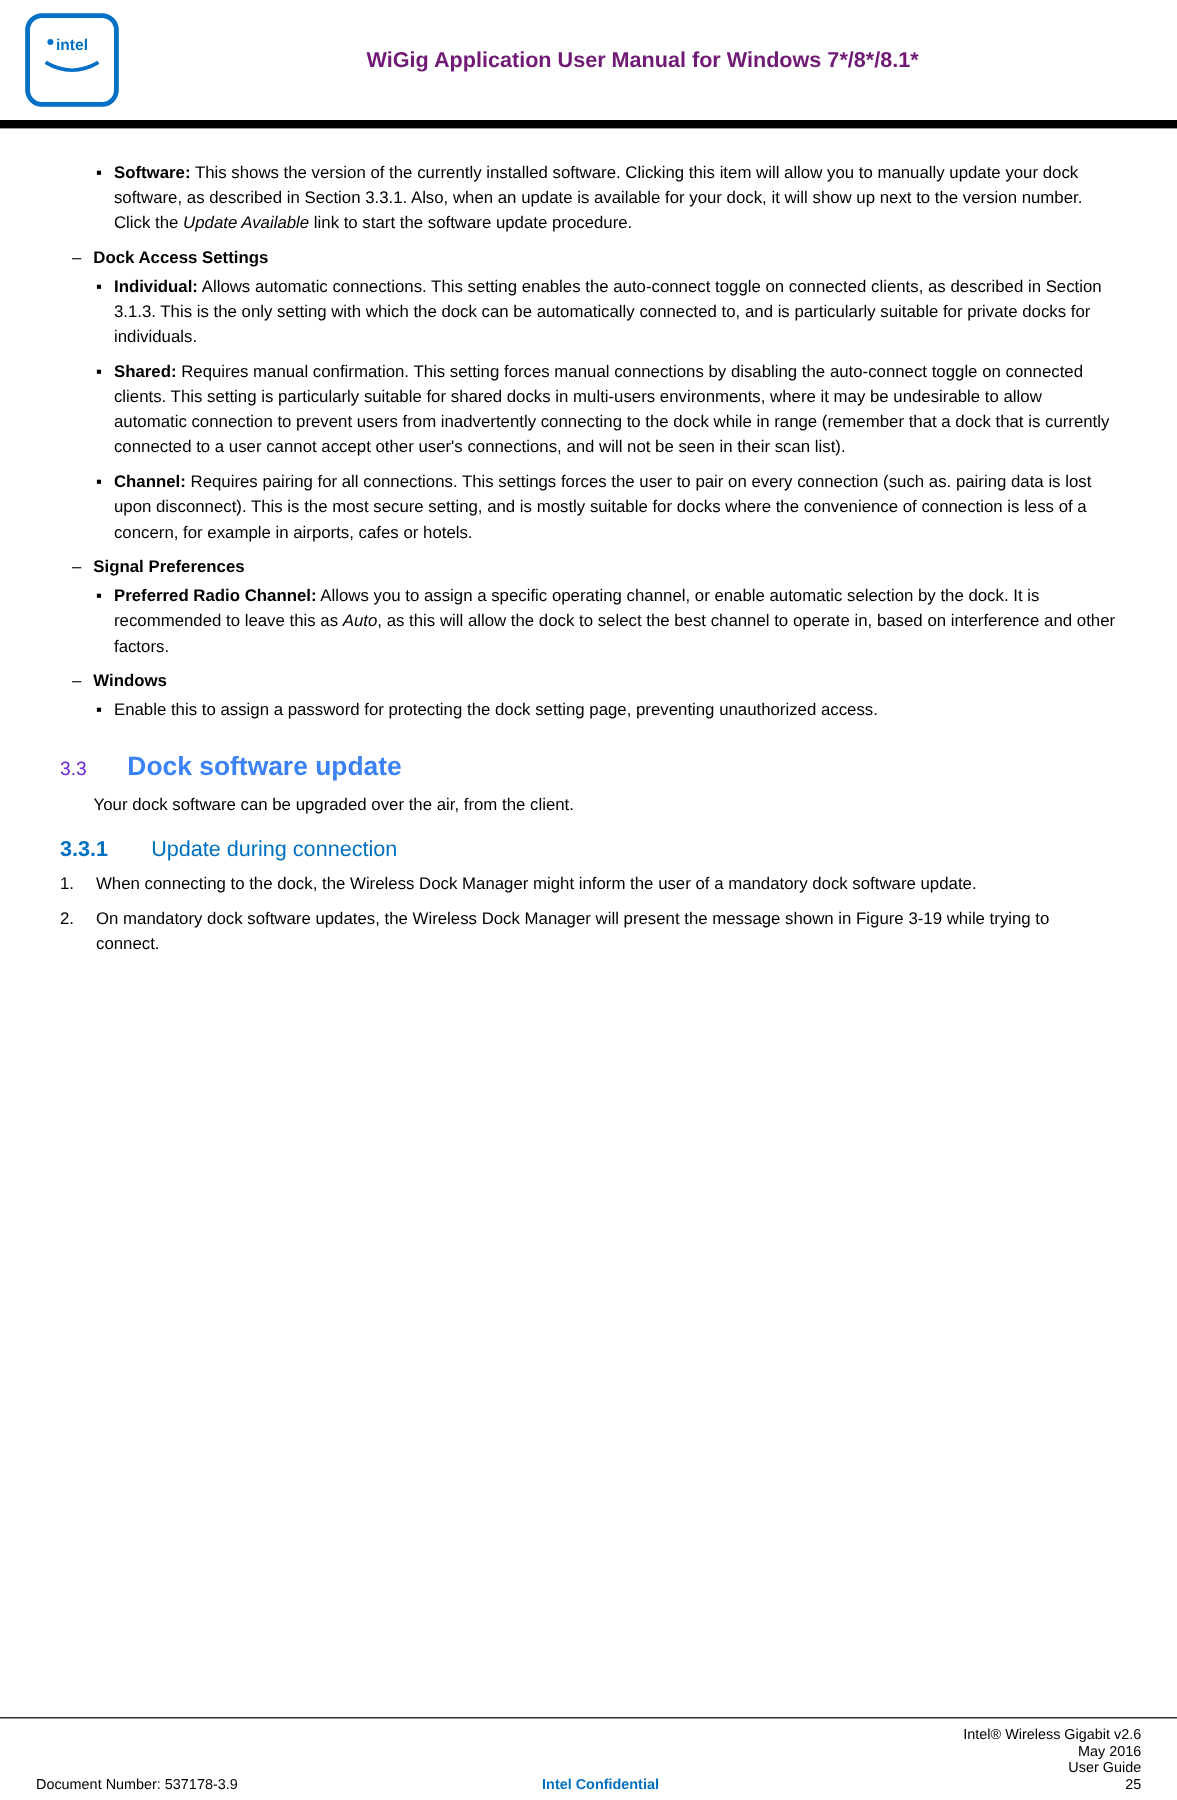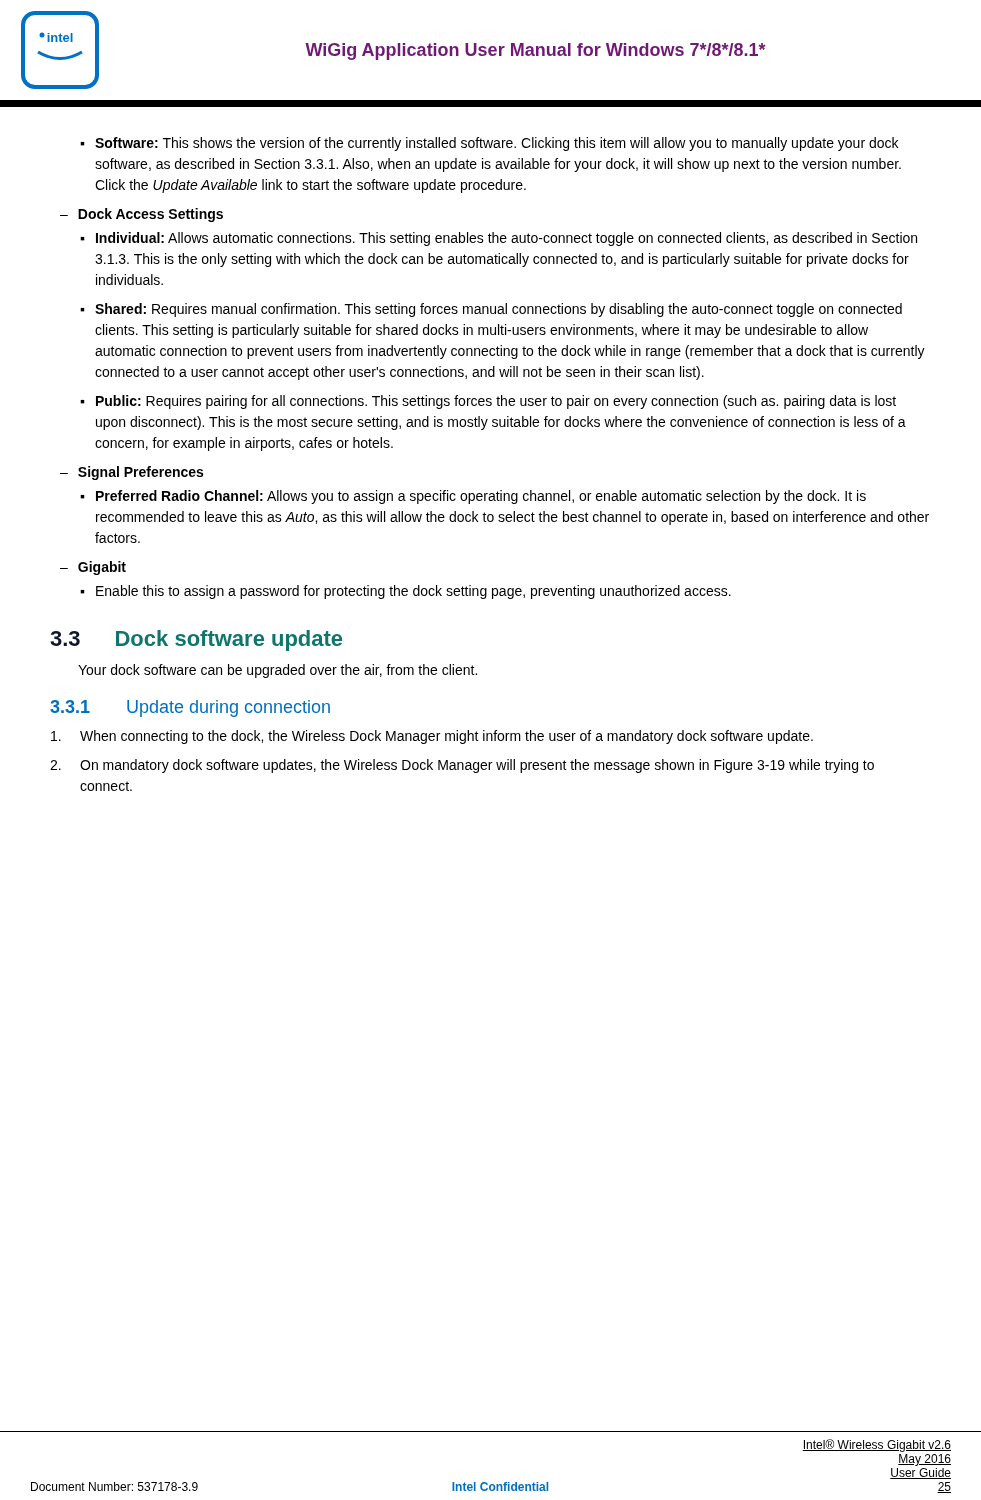--- a/index.html
+++ b/index.html
@@ -78,27 +78,27 @@
     }
     .italic-term {
       font-style: italic;
     }
     
     .section-33 {
       margin-top: 24px;
       margin-bottom: 8px;
     }
     .section-33-number {
-      color: #0f172a;
-      font-size: 22px;
-      font-weight: bold;
+      color: #6d28d9;
+      font-size: 16px;
+      font-weight: normal;
       margin-right: 30px;
     }
     .section-33-title {
-      color: #0f766e;
+      color: #3b82f6;
       font-size: 22px;
       font-weight: bold;
     }
     .section-331 {
       margin-top: 16px;
       margin-bottom: 8px;
     }
     .section-331-number {
       color: #0070C0;
       font-size: 18px;
@@ -147,21 +147,20 @@
       display: flex;
       flex-direction: column;
     }
     .footer-center {
       font-weight: bold;
       color: #0070C0;
       text-align: center;
     }
     .footer-right {
       text-align: right;
-      text-decoration: underline;
     }
   </style>
 </head>
 <body>
 
 <div class="page-wrapper">
 
   <div class="header">
     <div class="header-logo">
       
@@ -206,21 +205,21 @@
       <li>
         <span class="bullet-sym">▪</span>
         <span class="bullet-text">
           <span class="bold-term">Shared:</span>
           <span> Requires manual confirmation. This setting forces manual connections by disabling the auto-connect toggle on connected clients. This setting is particularly suitable for shared docks in multi-users environments, where it may be undesirable to allow automatic connection to prevent users from inadvertently connecting to the dock while in range (remember that a dock that is currently connected to a user cannot accept other user's connections, and will not be seen in their scan list).</span>
         </span>
       </li>
       <li>
         <span class="bullet-sym">▪</span>
         <span class="bullet-text">
-          <span class="bold-term">Public:</span>
+          <span class="bold-term">Channel:</span>
           <span> Requires pairing for all connections. This settings forces the user to pair on every connection (such as. pairing data is lost upon disconnect). This is the most secure setting, and is mostly suitable for docks where the convenience of connection is less of a concern, for example in airports, cafes or hotels.</span>
         </span>
       </li>
     </ul>
 
     <div class="dash-item">
       <span class="dash-symbol">–</span>
       <span class="dash-label">Signal Preferences</span>
     </div>
     <ul class="bullet-list">
@@ -228,21 +227,21 @@
         <span class="bullet-sym">▪</span>
         <span class="bullet-text">
           <span class="bold-term">Preferred Radio Channel:</span>
           <span> Allows you to assign a specific operating channel, or enable automatic selection by the dock. It is recommended to leave this as </span><span class="italic-term">Auto</span><span>, as this will allow the dock to select the best channel to operate in, based on interference and other factors.</span>
         </span>
       </li>
     </ul>
 
     <div class="dash-item">
       <span class="dash-symbol">–</span>
-      <span class="dash-label">Gigabit</span>
+      <span class="dash-label">Windows</span>
     </div>
     <ul class="bullet-list">
       <li>
         <span class="bullet-sym">▪</span>
         <span class="bullet-text">Enable this to assign a password for protecting the dock setting page, preventing unauthorized access.</span>
       </li>
     </ul>
 
     <div class="section-33">
       <span class="section-33-number">3.3</span>

